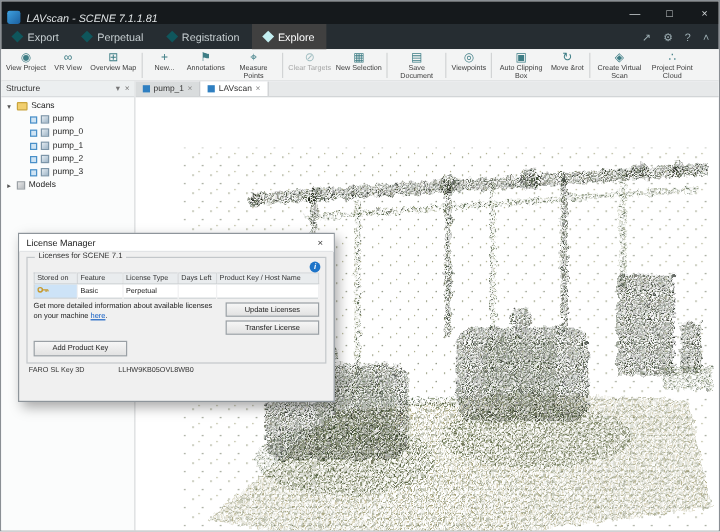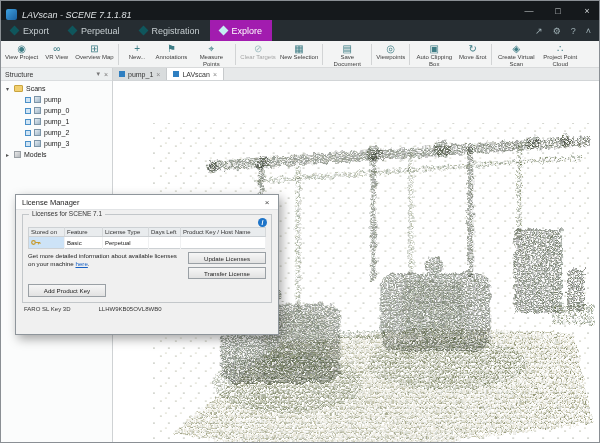--- a/index.html
+++ b/index.html
@@ -9,21 +9,21 @@
   
   .tb { height:19px; background:#15191c; display:flex; align-items:flex-end; gap:5px; padding-left:5px; color:#dfe3e5; font-size:9px;font-style:italic; }
   .app-icon { width:11px; height:11px; border-radius:2px; background:linear-gradient(135deg,#3ea1e0,#1b5f9e); flex:0 0 auto; }
   .tb-title { flex:1; white-space:nowrap; overflow:hidden; }
   .winbtn { width:24px; height:19px; display:flex; align-items:center; justify-content:center; font-size:9px; color:#cfd4d6; cursor:default; }
 
   
   .ribbon { height:21px; background:#262d32; display:flex; align-items:stretch; color:#c6ced1; font-size:9px; }
   .rtabs { display:flex; align-items:stretch; }
   .rtab { display:flex; align-items:center; gap:5px; padding:0 10px; cursor:default; }
-  .rtab.active { background:#a21caf; color:#fff; }
+  .rtab.active { background:#404040; color:#fff; }
   .rtab-ic { width:7px; height:7px; background:#0f565c; transform:rotate(45deg); flex:0 0 auto; }
   .rtab.active .rtab-ic { background:#c4eff1; }
   .ribbon-right { margin-left:auto; display:flex; align-items:center; gap:10px; padding-right:8px; color:#9fb0b5; font-size:9px; }
 
   
   .toolbar { height:27px; background:#f3f4f4; border-bottom:1px solid #d8dadb; display:flex; align-items:stretch; padding:1px 2px 0; overflow:hidden; }
   .titem { display:flex; flex-direction:column; align-items:center; min-width:33px; max-width:44px; padding:1px 2px 0; color:#3c3c3c; }
   .titem .tic { font-size:10px; line-height:11px; color:#3e7d85; }
   .titem .tlb { font-size:6px; line-height:6.5px; text-align:center; }
   .titem.disabled { opacity:.45; }

